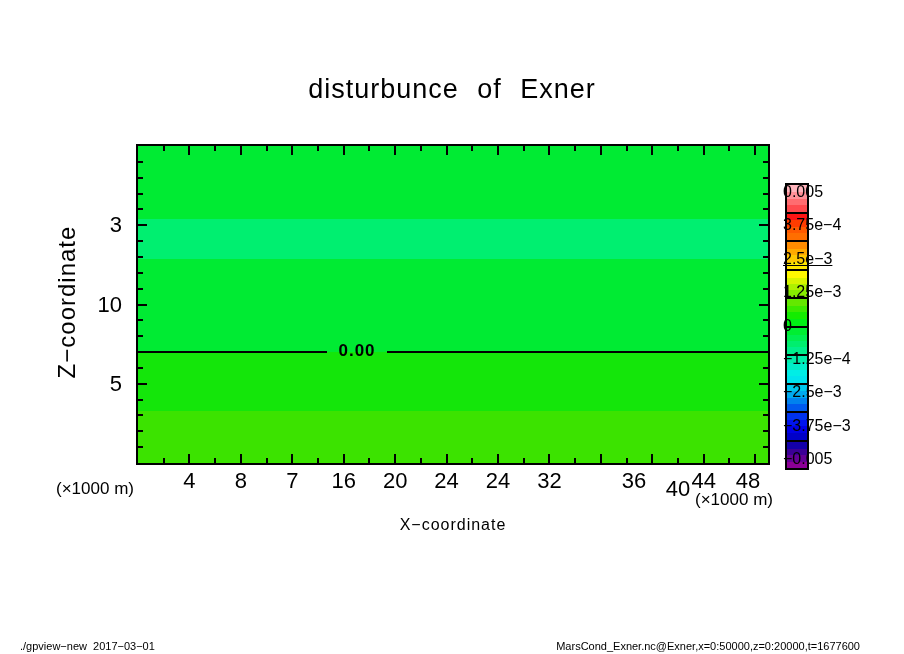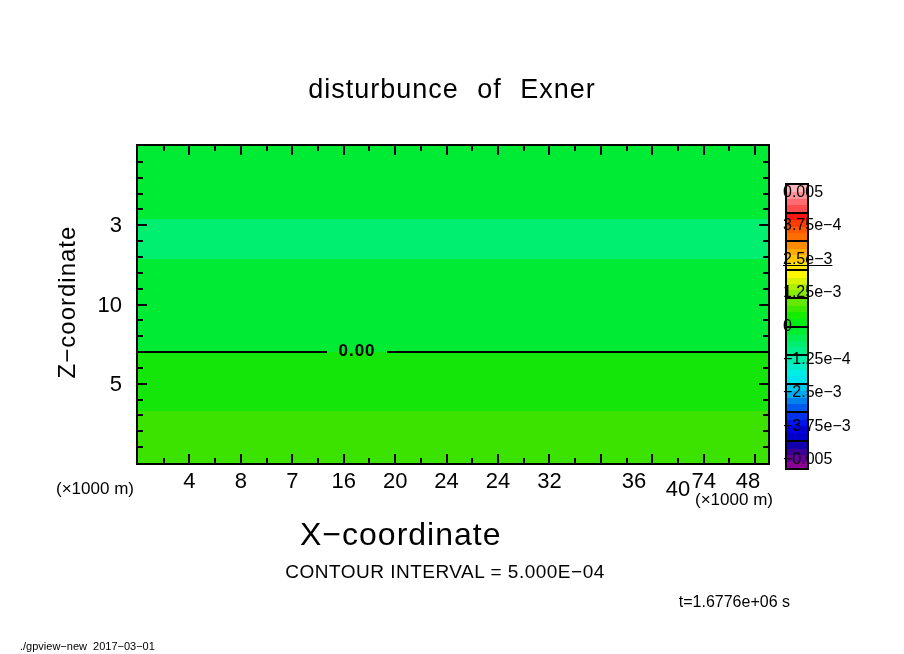--- a/index.html
+++ b/index.html
@@ -10,21 +10,21 @@
   .plot-area{left:136px;top:144px;width:630px;height:317px;border:2px solid #000;}
   .layer{position:absolute;left:0;top:0;width:100%;height:100%;}
   .band{position:absolute;left:0;width:100%;}
   .tick{position:absolute;background:#000;}
   .cline{position:absolute;height:2px;background:#000;}
   .clabel{position:absolute;left:189px;top:195px;width:60px;text-align:center;
           font-size:17px;font-weight:600;letter-spacing:1px;}
   .ylab{position:absolute;width:64px;text-align:right;font-size:22px;line-height:26px;height:26px;}
   .xlab{position:absolute;top:469px;font-size:22px;line-height:24px;transform:translateX(-50%);}
   .unit{font-size:17px;white-space:nowrap;}
-  .xtitle{left:300px;top:516px;width:306px;text-align:left;font-size:32px;letter-spacing:1px;}
+  .xtitle{left:300px;top:516px;width:306px;text-align:center;font-size:16px;letter-spacing:1px;}
   .ytitle{left:67px;top:302px;white-space:nowrap;font-size:24px;letter-spacing:1px;
           transform:translate(-50%,-50%) rotate(-90deg);}
   .cbar{left:785px;top:183px;width:20px;height:283px;border:2px solid #000;display:flex;flex-direction:column;}
   .cbseg{flex:1;}
   .cbseg:not(:last-child){border-bottom:2px solid #000;}
   .cblab{position:absolute;left:783px;height:22px;font-size:16px;line-height:22px;white-space:nowrap;}
   .cinterval{left:285px;top:561px;width:320px;text-align:center;font-size:19px;letter-spacing:.5px;}
   .tlabel{left:600px;top:593px;width:190px;text-align:right;font-size:16px;}
   .footer{font-size:11px;white-space:pre;font-family:"Liberation Sans",sans-serif;}
   .f-left{left:20px;top:640px;}
@@ -149,21 +149,21 @@
       <div class="abs xlab" style="left: 189.429px;">4</div>
       <div class="abs xlab" style="left: 240.857px;">8</div>
       <div class="abs xlab" style="left: 292.286px;">7</div>
       <div class="abs xlab" style="left: 343.714px;">16</div>
       <div class="abs xlab" style="left: 395.143px;">20</div>
       <div class="abs xlab" style="left: 446.571px;">24</div>
       <div class="abs xlab" style="left: 498px;">24</div>
       <div class="abs xlab" style="left: 549.429px;">32</div>
       <div class="abs xlab" style="left: 590px; margin-left: 44px;">36</div>
       <div class="abs xlab" style="left: 678px; margin-top: 8px;">40</div>
-      <div class="abs xlab" style="left: 703.714px;">74</div>
+      <div class="abs xlab" style="left: 703.714px;">44</div>
       <div class="abs xlab" style="left: 748px;">48</div>
     </div>
 
   <div class="abs unit" style="left:42px;top:479px;width:106px;text-align:center;">(×1000 m)</div>
   <div class="abs unit" style="left:682px;top:490px;width:104px;text-align:center;">(×1000 m)</div>
 
   <div class="abs xtitle">X−coordinate</div>
   <div class="abs ytitle">Z−coordinate</div>
 
   <div class="abs cbar" id="cbar">
@@ -183,17 +183,16 @@
       <div class="abs cblab" style="top: 214.4px;">3.75e−4</div>
       <div class="abs cblab" style="top: 247.8px; text-decoration: underline;">2.5e−3</div>
       <div class="abs cblab" style="top: 281.2px;">1.25e−3</div>
       <div class="abs cblab" style="top: 314.6px;">0</div>
       <div class="abs cblab" style="top: 348px;">−1.25e−4</div>
       <div class="abs cblab" style="top: 381.4px;">−2.5e−3</div>
       <div class="abs cblab" style="top: 414.8px;">−3.75e−3</div>
       <div class="abs cblab" style="top: 448.2px;">−0.005</div>
     </div>
 
-  <div class="abs cinterval">CONTOUR INTERVAL = 5.000E−04</div>
-  <div class="abs tlabel">t=1.6776e+06 s</div>
 
   <div class="abs footer f-left">./gpview−new  2017−03−01</div>
+  <div class="abs footer f-right">MarsCond_Exner.nc@Exner,x=0:50000,z=0:20000,t=1677600</div>
 </div>
 
 </body></html>

